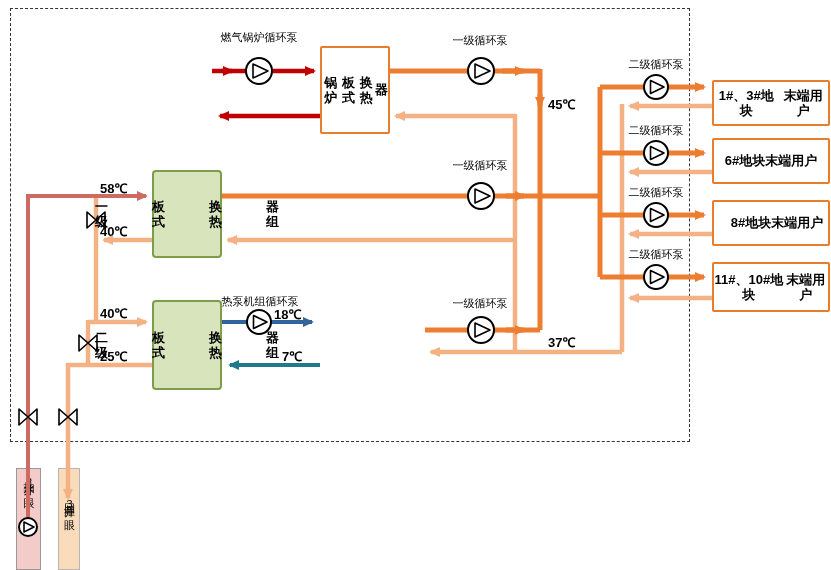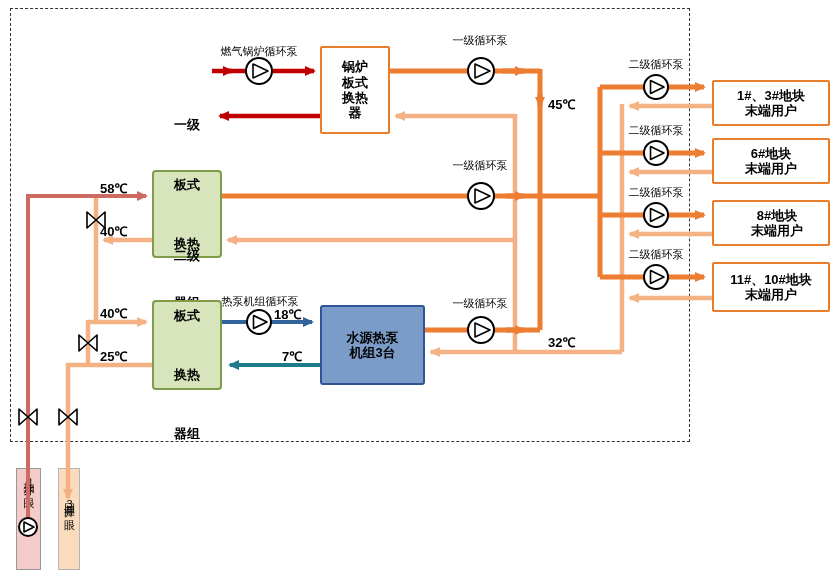--- a/index.html
+++ b/index.html
@@ -6,21 +6,21 @@
   .canvas {
     position:relative; width:831px; height:570px; background:#fff;
     font-family:"Liberation Sans", sans-serif; overflow:hidden; color:#000;
   }
   .enclosure {
     position:absolute; left:10px; top:8px; width:680px; height:434px;
     border:1.5px dashed #333; z-index:0; box-sizing:border-box;
   }
   svg.pipes { position:absolute; left:0; top:0; z-index:1; }
   .box {
-    position:absolute; background:#fff; display:flex; flex-direction:column;
+    position:absolute; background:#fff; display:flex; flex-direction:row;
     align-items:center; justify-content:center; font-weight:bold;
     line-height:1.18; z-index:2; box-sizing:border-box; text-align:center;
   }
   .b-boiler   { border:2.5px solid #c00000; border-radius:10px; font-size:14px; }
   .b-orange   { border:2.5px solid #e87d2c; font-size:13px; border-radius:2px; }
   .b-green    { border:2px solid #7f9c49; background:#d7e4bc; font-size:13px; border-radius:4px;gap:44px; }
   .b-hp       { border:2px solid #2f5597; background:#7b9cc9; font-size:13px; border-radius:3px; }
   .well {
     position:absolute; z-index:0; box-sizing:border-box; display:flex;
     justify-content:center; font-size:11px;
@@ -188,24 +188,20 @@
     <span>器组</span>
   </div>
 
   <div class="box b-green" style="left:152px;top:300px;width:70px;height:90px;">
     <span>二级</span>
     <span>板式</span>
     <span>换热</span>
     <span>器组</span>
   </div>
 
-  <div class="box b-hp" style="left:320px;top:305px;width:105px;height:80px;">
-    <span>水源热泵</span>
-    <span>机组3台</span>
-  </div>
 
   <div class="box b-orange" style="left:712px;top:80px;width:118px;height:46px;">
     <span>1#、3#地块</span>
     <span>末端用户</span>
   </div>
   <div class="box b-orange" style="left:712px;top:138px;width:118px;height:46px;">
     <span>6#地块</span>
     <span>末端用户</span>
   </div>
   <div class="box b-orange" style="left:712px;top:200px;width:118px;height:46px;padding-left:12px;">
@@ -217,33 +213,33 @@
     <span>末端用户</span>
   </div>
 
   <div class="well well-1" style="left:16px;top:468px;width:25px;height:102px;">
     <span class="w1span">抽水井2眼</span>
   </div>
   <div class="well well-2" style="left:58px;top:468px;width:22px;height:102px;">
     <span class="w2span">回灌井3眼</span>
   </div>
 
-  <div class="lbl" style="left:207px;top:30px;width:104px;margin-top:14px;">燃气锅炉循环泵</div>
+  <div class="lbl" style="left:207px;top:30px;width:104px;">燃气锅炉循环泵</div>
   <div class="lbl" style="left:426px;top:33px;width:108px;">一级循环泵</div>
   <div class="lbl" style="left:426px;top:158px;width:108px;">一级循环泵</div>
   <div class="lbl" style="left:426px;top:296px;width:108px;">一级循环泵</div>
   <div class="lbl" style="left:210px;top:294px;width:100px;">热泵机组循环泵</div>
   <div class="lbl" style="left:606px;top:57px;width:100px;">二级循环泵</div>
   <div class="lbl" style="left:606px;top:123px;width:100px;">二级循环泵</div>
   <div class="lbl" style="left:606px;top:185px;width:100px;">二级循环泵</div>
   <div class="lbl" style="left:606px;top:247px;width:100px;">二级循环泵</div>
 
   <div class="temp" style="left:100px;top:179px;">58℃</div>
   <div class="temp" style="left:100px;top:222px;">40℃</div>
   <div class="temp" style="left:100px;top:304px;">40℃</div>
   <div class="temp" style="left:100px;top:347px;">25℃</div>
   <div class="temp" style="left:274px;top:305px;">18℃</div>
   <div class="temp" style="left:282px;top:347px;">7℃</div>
   <div class="temp" style="left:548px;top:95px;">45℃</div>
-  <div class="temp" style="left:548px;top:333px;">32℃</div>
+  <div class="temp" style="left:548px;top:333px;">37℃</div>
 
 
 </div>
 
 </body></html>

